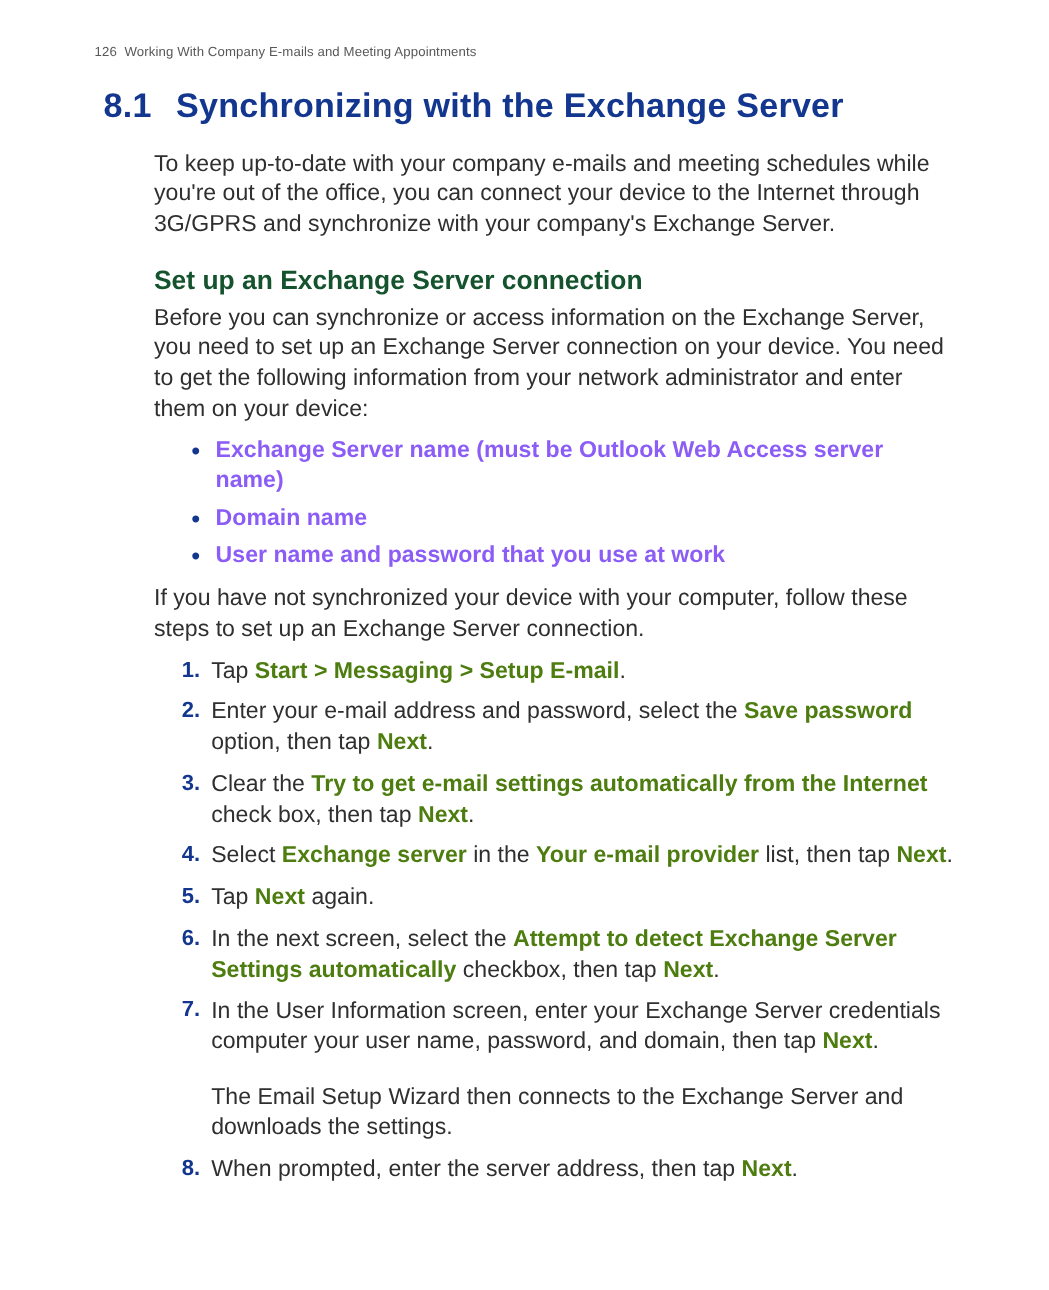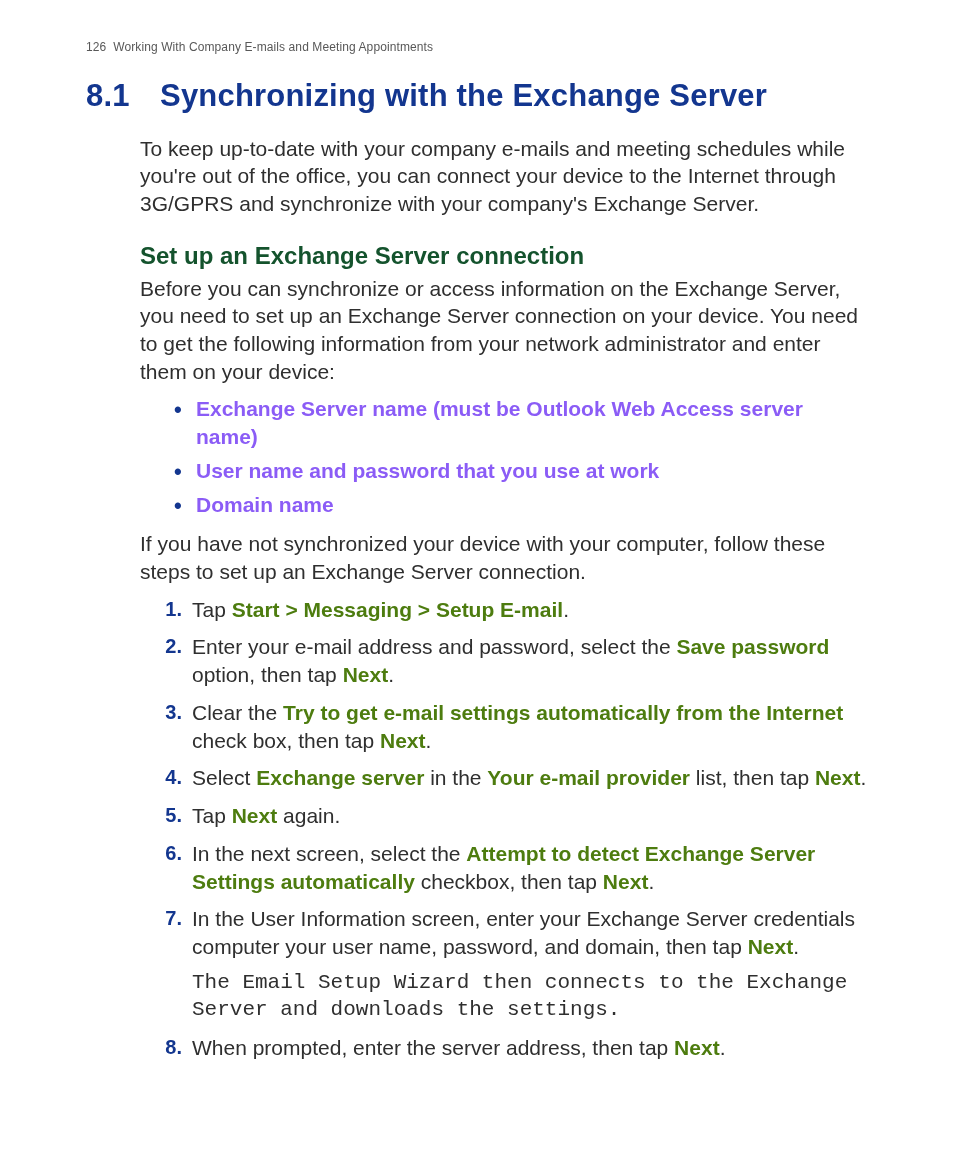--- a/index.html
+++ b/index.html
@@ -22,21 +22,21 @@
     h1.section-title {
       color: #13368f;
       font-size: 31px;
       font-weight: 700;
       margin-bottom: 18px;
       letter-spacing: 0.2px;
     }
     .section-number {
       display: inline-block;
       width: 60px;
-      text-align: left;
+      text-align: center;
       margin-right: 14px;
     }
     .intro-para {
       margin-left: 54px;
       margin-bottom: 22px;
       color: #2f2f2f;
     }
     h2.sub-title {
       color: #14532d;
       font-size: 24px;
@@ -85,22 +85,21 @@
       position: absolute;
       left: 0;
       top: 0;
       color: #13368f;
       font-weight: 700;
       font-size: 20px;
       width: 28px;
       text-align: right;
     }
     .step-follow {
-      margin-top: 8px;
-      font-family: Liberation Mono, monospace;
+      margin-top: 23px;
     }
     b { font-weight: 700; color: #4d7c0f; }
   </style>
 </head>
 <body>
 
 <div class="page-header">
   <span>126</span>&nbsp;&nbsp;<span>Working With Company E-mails and Meeting Appointments</span>
 </div>
 
@@ -109,22 +108,22 @@
 </h1>
 
 <p class="intro-para">To keep up-to-date with your company e-mails and meeting schedules while you're out of the office, you can connect your device to the Internet through 3G/GPRS and synchronize with your company's Exchange Server.</p>
 
 <h2 class="sub-title">Set up an Exchange Server connection</h2>
 
 <p class="body-para">Before you can synchronize or access information on the Exchange Server, you need to set up an Exchange Server connection on your device. You need to get the following information from your network administrator and enter them on your device:</p>
 
 <ul class="bullets">
   <li>Exchange Server name (must be Outlook Web Access server name)</li>
+  <li>Domain name</li>
   <li>User name and password that you use at work</li>
-  <li>Domain name</li>
 </ul>
 
 <p class="body-para">If you have not synchronized your device with your computer, follow these steps to set up an Exchange Server connection.</p>
 
 <ol class="steps">
   <li>
     <span class="num">1.</span>
     <span><span>Tap </span><b>Start &gt; Messaging &gt; Setup E-mail</b><span>.</span></span>
   </li>
   <li>

